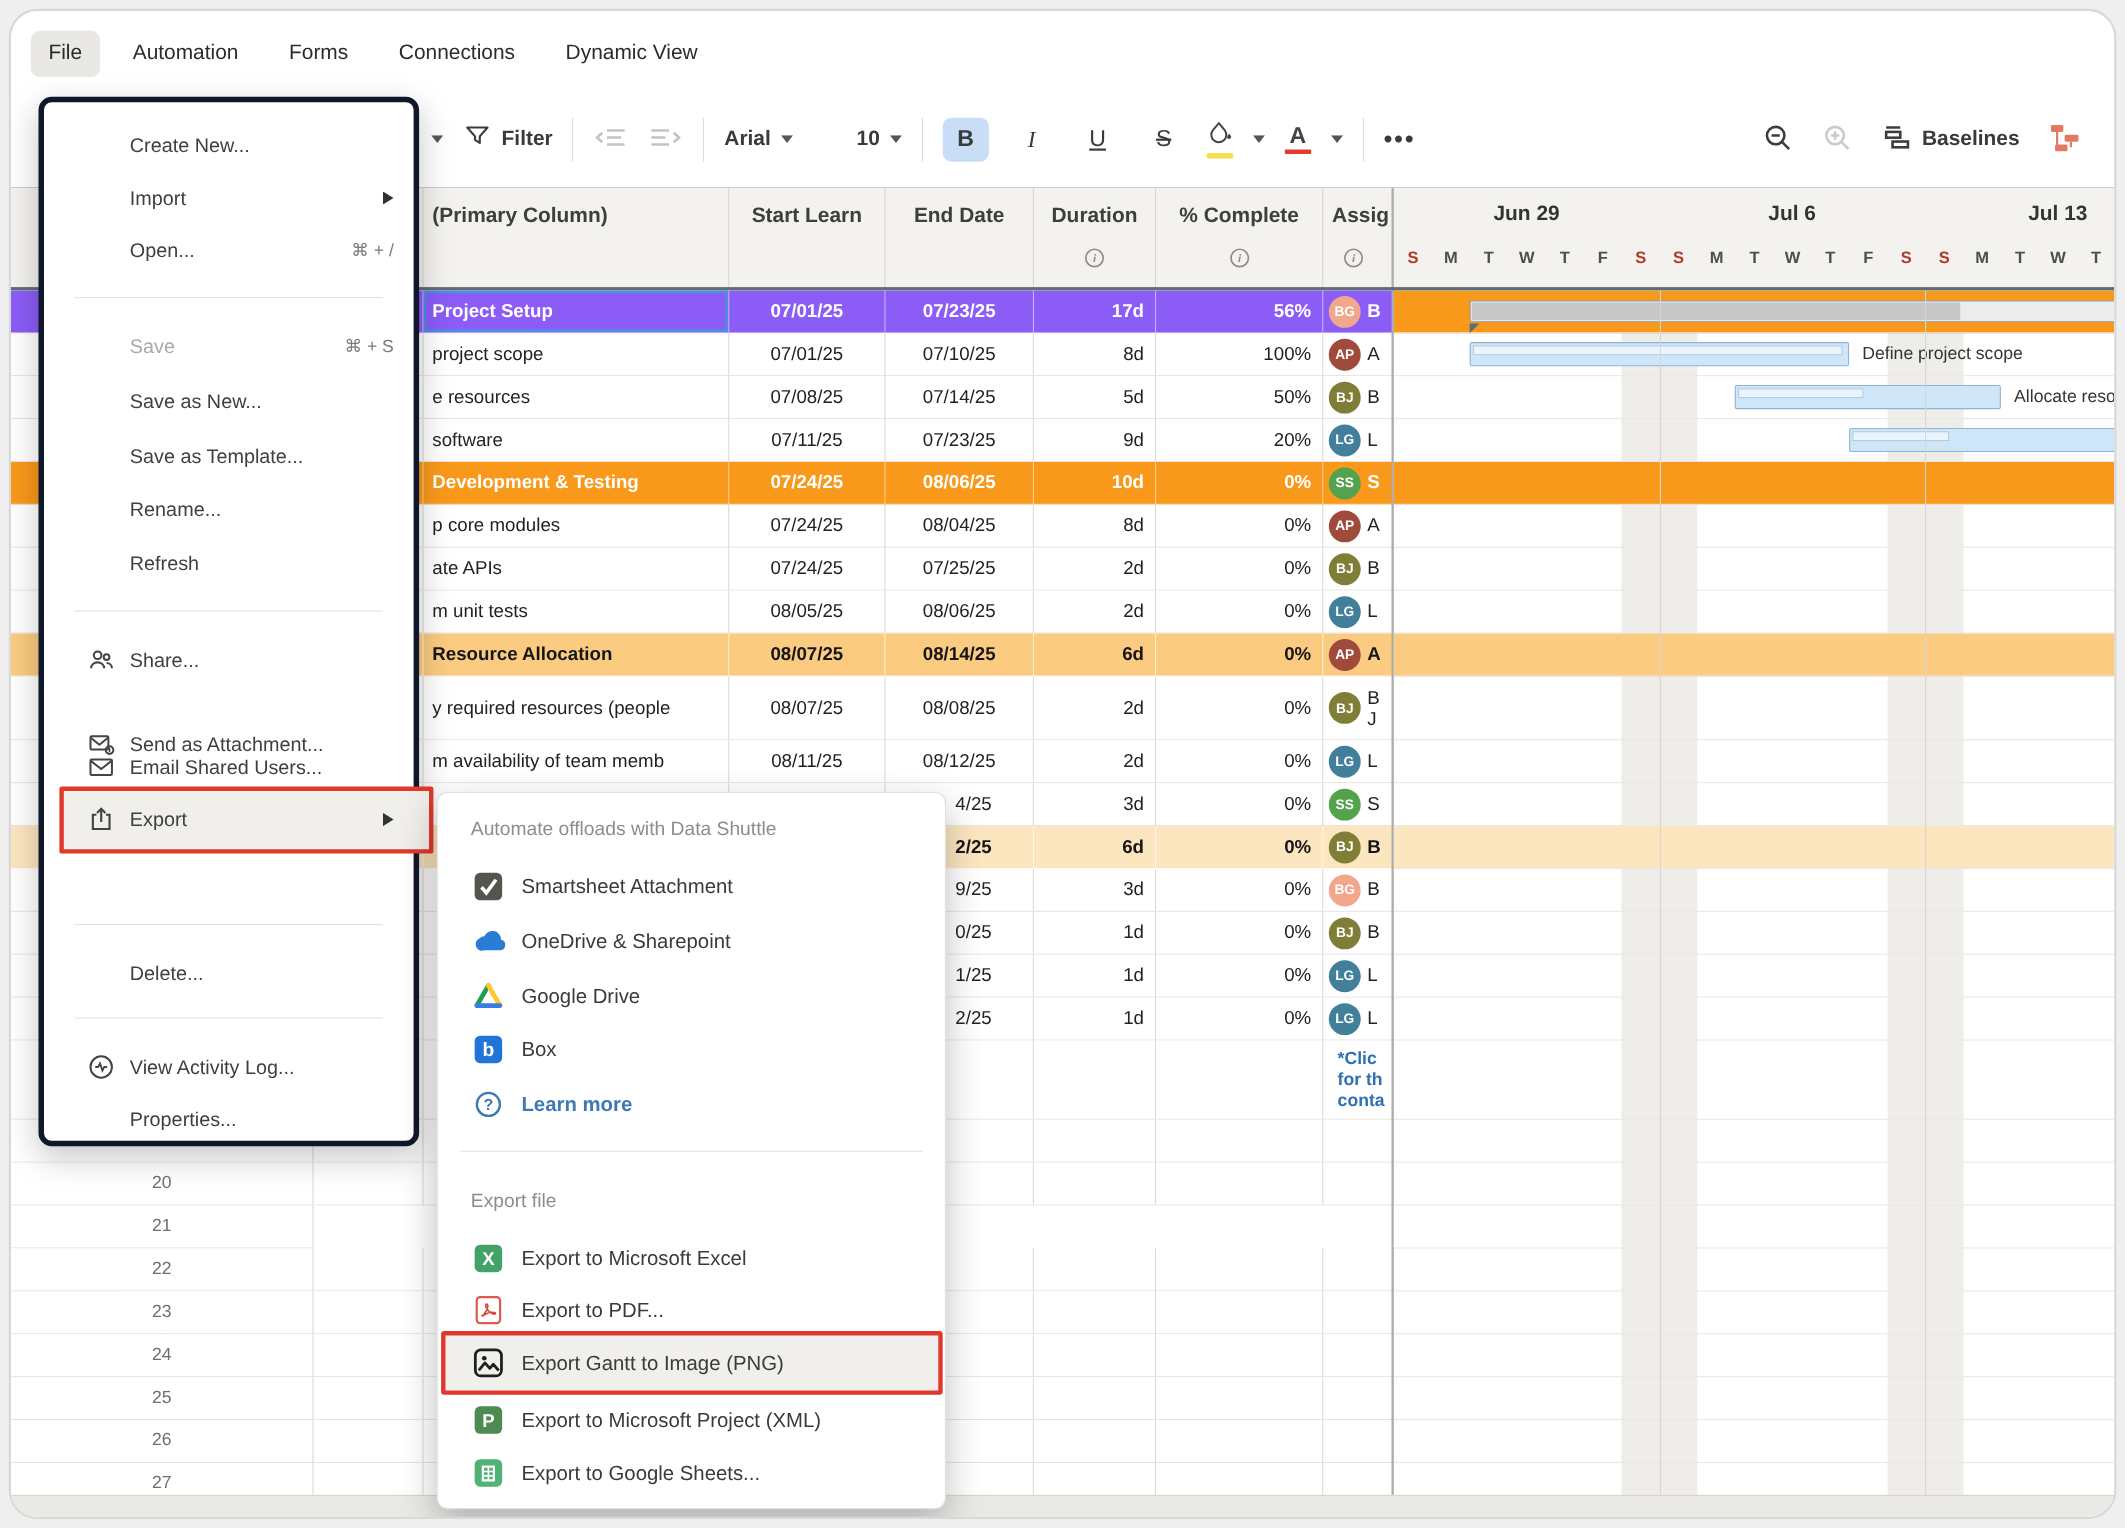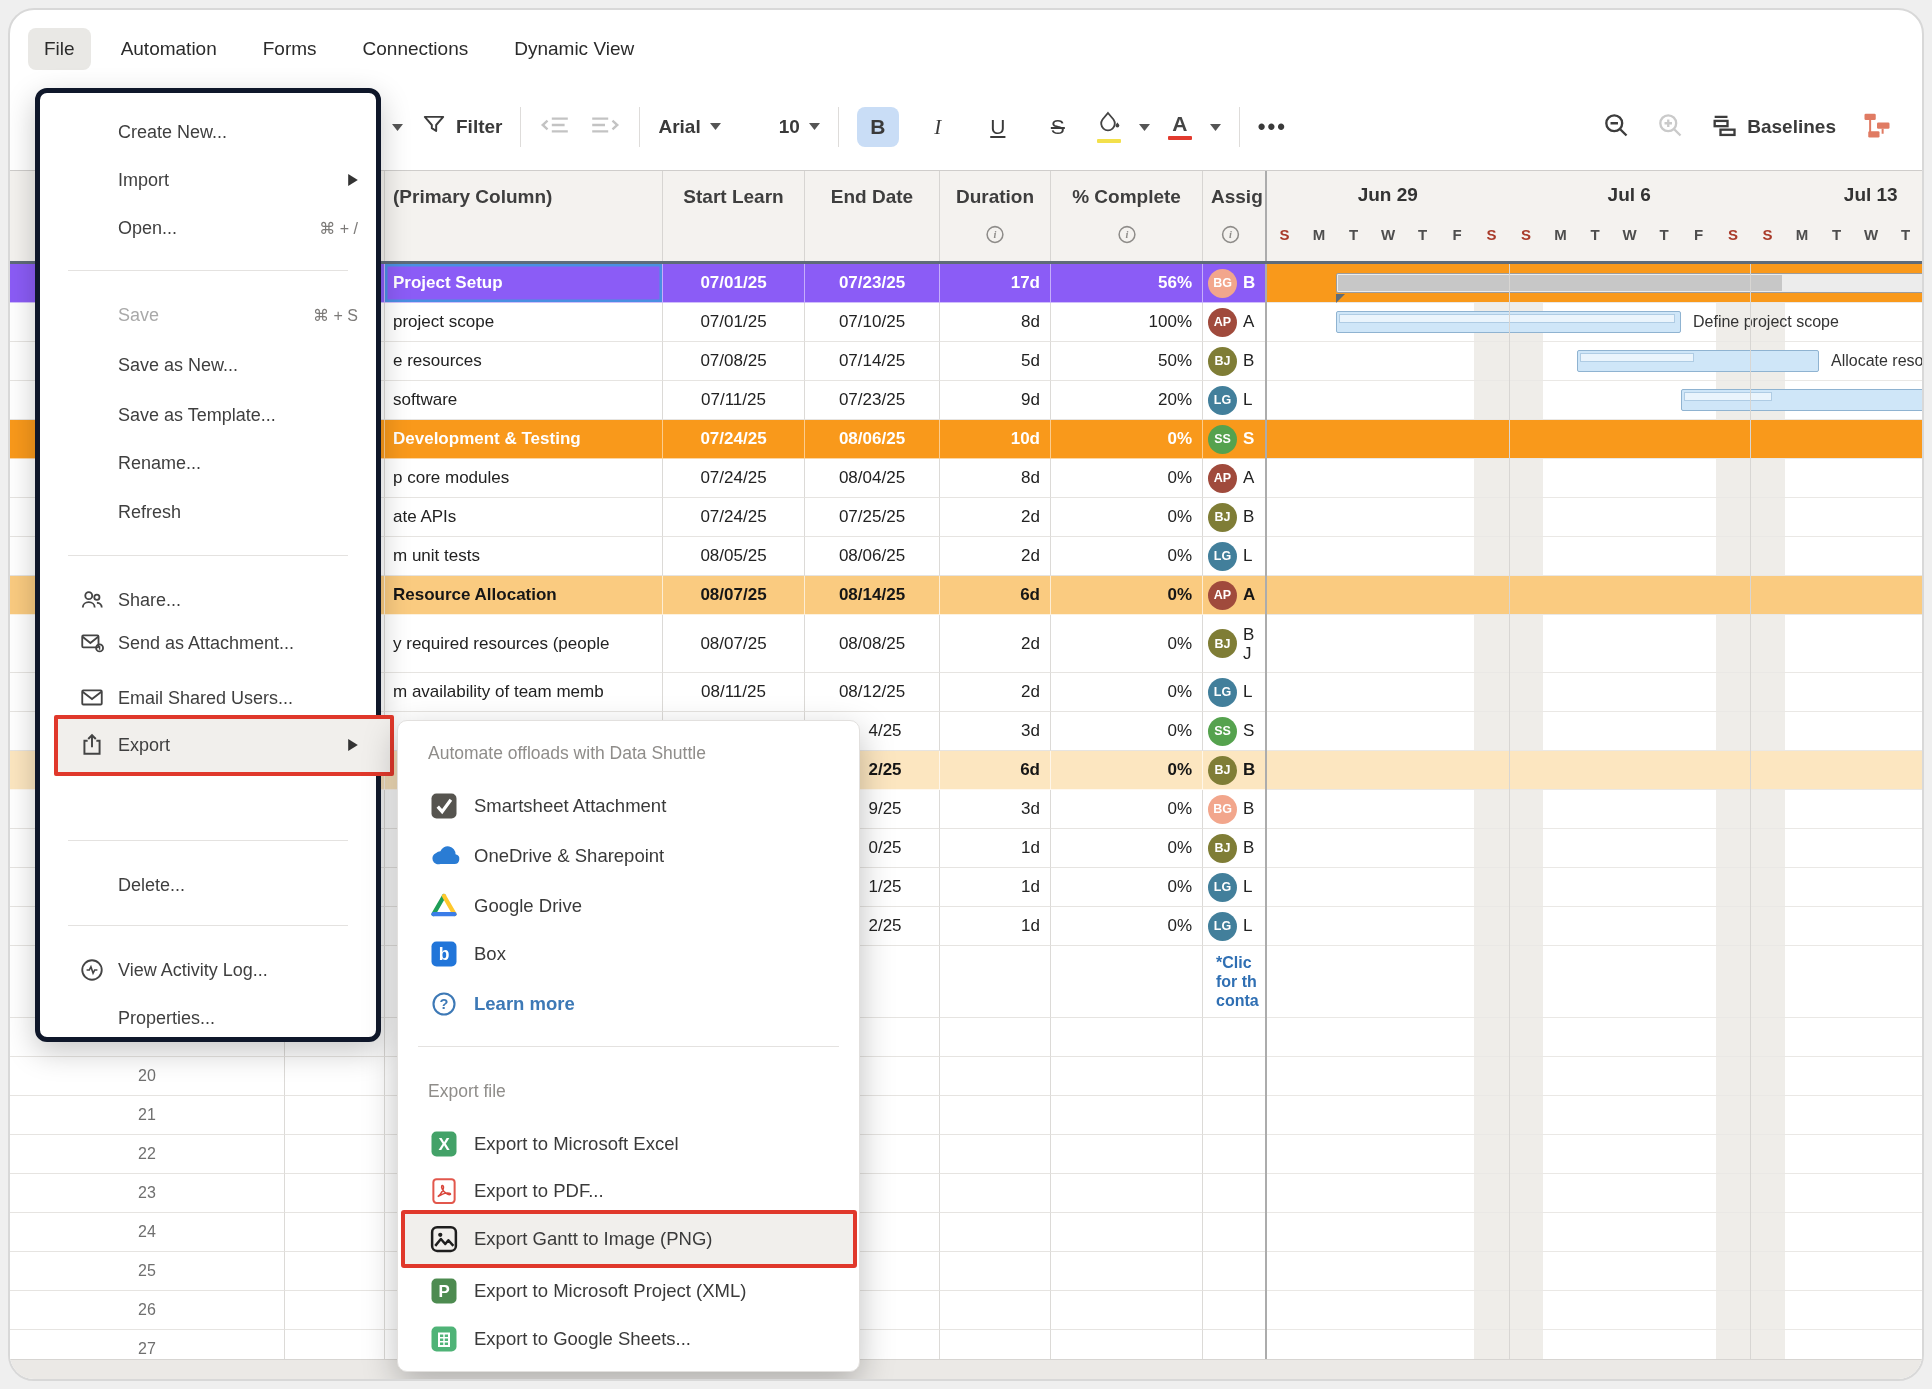--- a/index.html
+++ b/index.html
@@ -679,21 +679,21 @@
               <span>20</span>
             </div>
             <div class="c att" style="width: 100px;"></div>
             <div class="c name" style="width: 278px;"></div>
             <div class="c ctr" style="width: 142px;"></div>
             <div class="c ctr" style="width: 135px;"></div>
             <div class="c rt" style="width: 111px;"></div>
             <div class="c rt" style="width: 152px;"></div>
             <div class="c asg" style="width: 64px;"></div>
           </div>
-          <div class="row t-white" style="top: 925px; height: 39px;">
+          <div class="row t-white" style="top: 925px; height: 39px; flex-direction: column;">
             <div class="c num" style="width: 275px;">
               <span>21</span>
             </div>
             <div class="c att" style="width: 100px;"></div>
             <div class="c name" style="width: 278px;"></div>
             <div class="c ctr" style="width: 142px;"></div>
             <div class="c ctr" style="width: 135px;"></div>
             <div class="c rt" style="width: 111px;"></div>
             <div class="c rt" style="width: 152px;"></div>
             <div class="c asg" style="width: 64px;"></div>
@@ -896,21 +896,21 @@
               <g fill="none" stroke="#444" stroke-width="1.7">
                 <circle cx="9" cy="8" r="3.2"></circle>
                 <path d="M3.5 19c0-3 2.5-5 5.5-5s5.5 2 5.5 5"></path>
                 <circle cx="16.5" cy="9.5" r="2.4"></circle>
                 <path d="M16.5 14.5c2.5 0 4.5 1.8 4.5 4.5"></path>
               </g>
             </svg>
           </span>
           <span>Share...</span>
         </div>
-        <div class="fm-item" style="top: 526px;">
+        <div class="fm-item" style="top: 560px;">
           <span class="fm-icon">
             <svg width="28" height="26" viewBox="0 0 24 24">
               <g fill="none" stroke="#444" stroke-width="1.7">
                 <rect x="3" y="5" width="15" height="11" rx="1"></rect>
                 <path d="M3 6l7.5 6L18 6"></path>
                 <circle cx="19" cy="16.5" r="3.2"></circle>
                 <path d="M19 14.8v3.4" stroke-width="1.3"></path>
               </g>
             </svg>
           </span>

